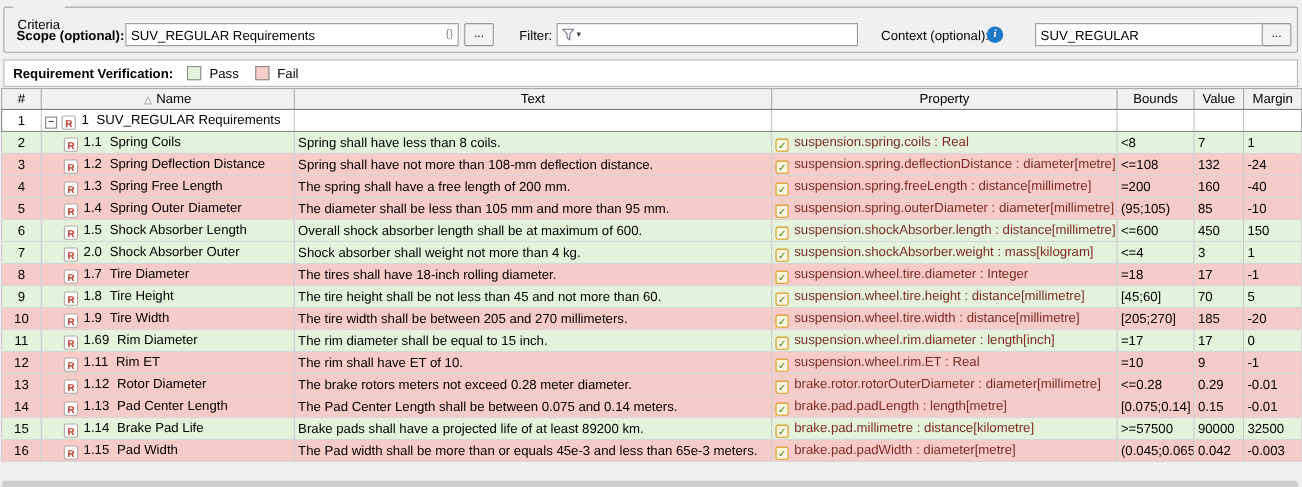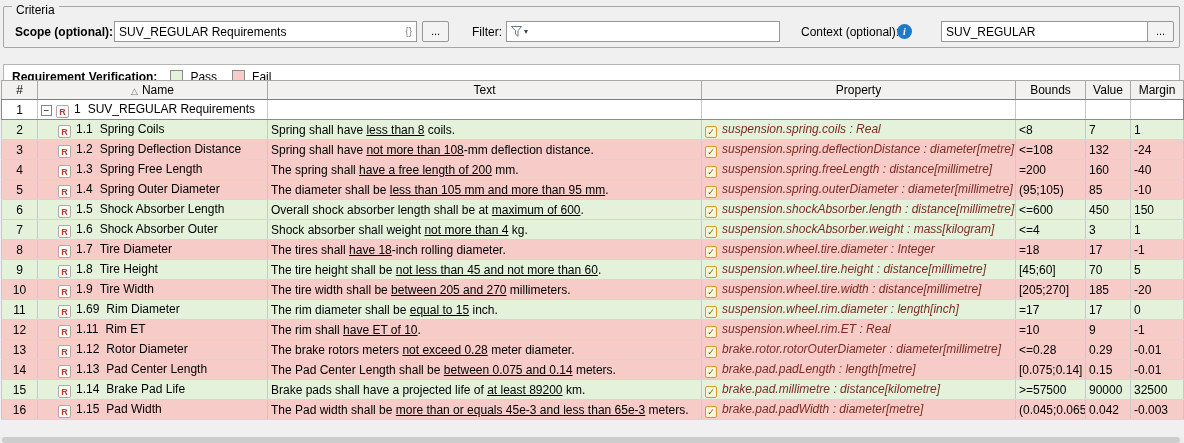--- a/index.html
+++ b/index.html
@@ -9,21 +9,21 @@
     background:#f0f0f0; color:#000;
     font-family:"Liberation Sans", sans-serif; font-size:12px;
   }
 
   
   .criteria-box {
     position:absolute; left:3px; top:6px; width:1177px; height:42px;
     border:1px solid #a6a6a6; border-radius:2px;
   }
   .criteria-title {
-    position:absolute; top:-8px; left:8px; background:#f0f0f0; padding:4px 4px;
+    position:absolute; top:-8px; left:8px; background:#f0f0f0; padding:16px 4px;
   }
   .criteria-box label { position:absolute; top:18px; white-space:nowrap; }
   .textfield {
     position:absolute; top:14px; height:21px; background:#fff;
     border:1px solid #979797; display:flex; align-items:center; padding:0 4px;
   }
   .textfield input {
     border:none; outline:none; flex:1; min-width:0; background:transparent;
     font-family:"Liberation Sans", sans-serif; font-size:12px; padding:0;
   }
@@ -36,21 +36,21 @@
   .funnel-wrap { display:flex; align-items:center; gap:1px; }
   .filter-caret { font-size:8px; color:#444; }
   .info-badge {
     position:absolute; top:17px; width:15px; height:15px; border-radius:50%;
     background:#1e7ac8; color:#fff; text-align:center; line-height:15px;
     font-size:10px; font-weight:bold; font-family:"Liberation Serif", serif; font-style:italic;
   }
 
   
   .verif-bar {
-    position:absolute; left:3px; top:64px; width:1177px; height:25px;
+    position:absolute; left:3px; top:54px; width:1177px; height:25px;
     background:#fff; border:1px solid #b5b5b5;
     display:flex; align-items:center; padding-left:8px; gap:7px;
   }
   .verif-label { font-weight:bold; margin-right:4px; }
   .legend-box { width:13px; height:13px; border:1px solid #8a8a8a; }
   .legend-box.pass { background:var(--pass-color,#e4f2dc); margin-left:2px; }
   .legend-box.fail { background:var(--fail-color,#f7cbc8); margin-left:8px; }
 
   
   .table-wrap { position:absolute; left:1px; top:80px; width:1182px; }
@@ -66,22 +66,22 @@
     border-right:1px solid #c9c9c9; border-bottom:1px solid #d6d6d6;
     background:#fff;
   }
   td.c-num { text-align:center; border-left:1px solid #c9c9c9; }
   tr.row-pass td { background:var(--pass-color,#e4f2dc); }
   tr.row-fail td { background:var(--fail-color,#f7cbc8); }
   tr.row-root td { border-top:1px solid #8a8a8a; border-bottom:1px solid #8a8a8a; }
   tr.row-root td:first-child { border-left:1px solid #8a8a8a; }
   tr.row-root td:last-child { border-right:1px solid #8a8a8a; }
 
-  .useg { text-decoration:underline; }
-  .prop-text { color:#7d2b22;font-style:italic; }
+  .useg { }
+  .prop-text { color:#7d2b22; }
   .idx { margin-right:7px; }
   .indent { display:inline-block; width:17px; }
   .req-icon {
     display:inline-block; width:13px; height:13px; margin-right:5px;
     border:1px solid #b0a9a5; background:#fdfdfd; border-radius:2px;
     color:#c0392b; font-weight:bold; font-size:9px; line-height:12px;
     text-align:center; vertical-align:-2px;
   }
   .collapse-icon {
     display:inline-block; width:11px; height:11px; margin-right:4px;
@@ -218,21 +218,21 @@
           <td class="c-num">6</td>
           <td class="c-name"><span class="indent"></span><span class="req-icon">R</span><span class="idx">1.5</span><span class="nm">Shock Absorber Length</span></td>
           <td class="c-text"><span>Overall shock absorber length shall be at </span><span class="useg">maximum of 600</span><span>.</span></td>
           <td class="c-prop"><span class="verify-icon">✓</span><span class="prop-text">suspension.shockAbsorber.length : distance[millimetre]</span></td>
           <td class="c-bounds">&lt;=600</td>
           <td class="c-value">450</td>
           <td class="c-margin">150</td>
         </tr>
         <tr class="row row-pass">
           <td class="c-num">7</td>
-          <td class="c-name"><span class="indent"></span><span class="req-icon">R</span><span class="idx">1.6</span><span class="nm">Shock Absorber Outer</span></td>
+          <td class="c-name"><span class="indent"></span><span class="req-icon">R</span><span class="idx">2.0</span><span class="nm">Shock Absorber Outer</span></td>
           <td class="c-text"><span>Shock absorber shall weight </span><span class="useg">not more than 4</span><span> kg.</span></td>
           <td class="c-prop"><span class="verify-icon">✓</span><span class="prop-text">suspension.shockAbsorber.weight : mass[kilogram]</span></td>
           <td class="c-bounds">&lt;=4</td>
           <td class="c-value">3</td>
           <td class="c-margin">1</td>
         </tr>
         <tr class="row row-fail">
           <td class="c-num">8</td>
           <td class="c-name"><span class="indent"></span><span class="req-icon">R</span><span class="idx">1.7</span><span class="nm">Tire Diameter</span></td>
           <td class="c-text"><span>The tires shall </span><span class="useg">have 18</span><span>-inch rolling diameter.</span></td>

